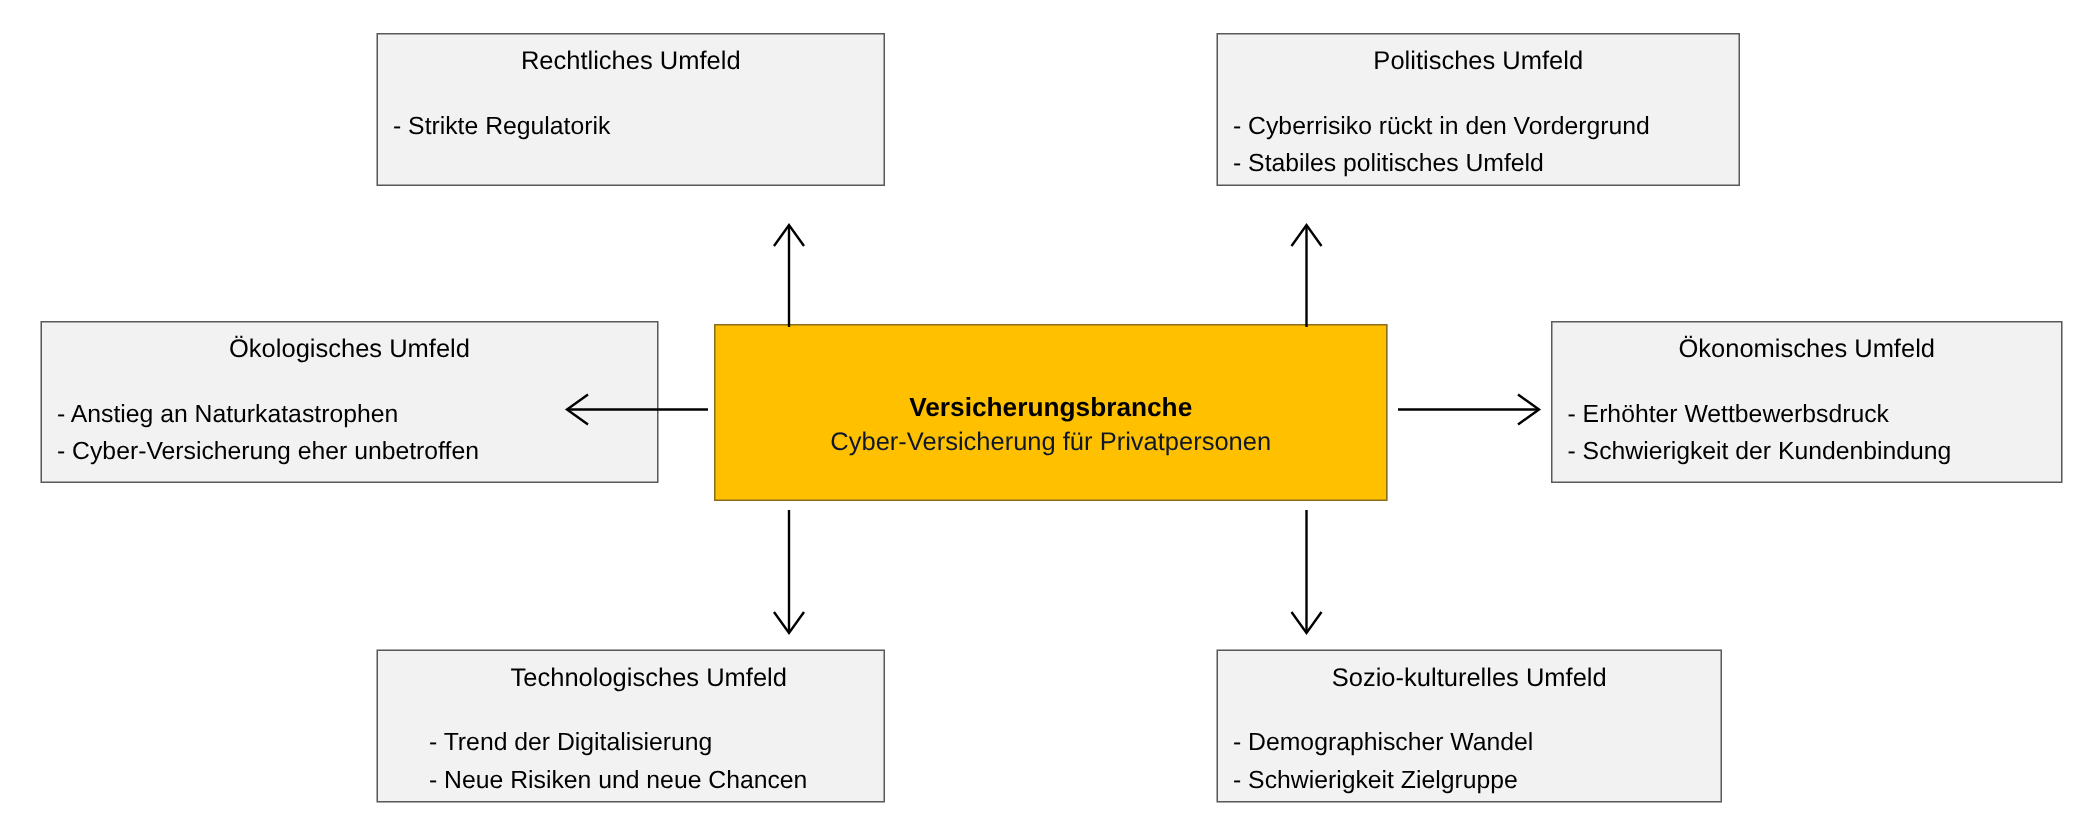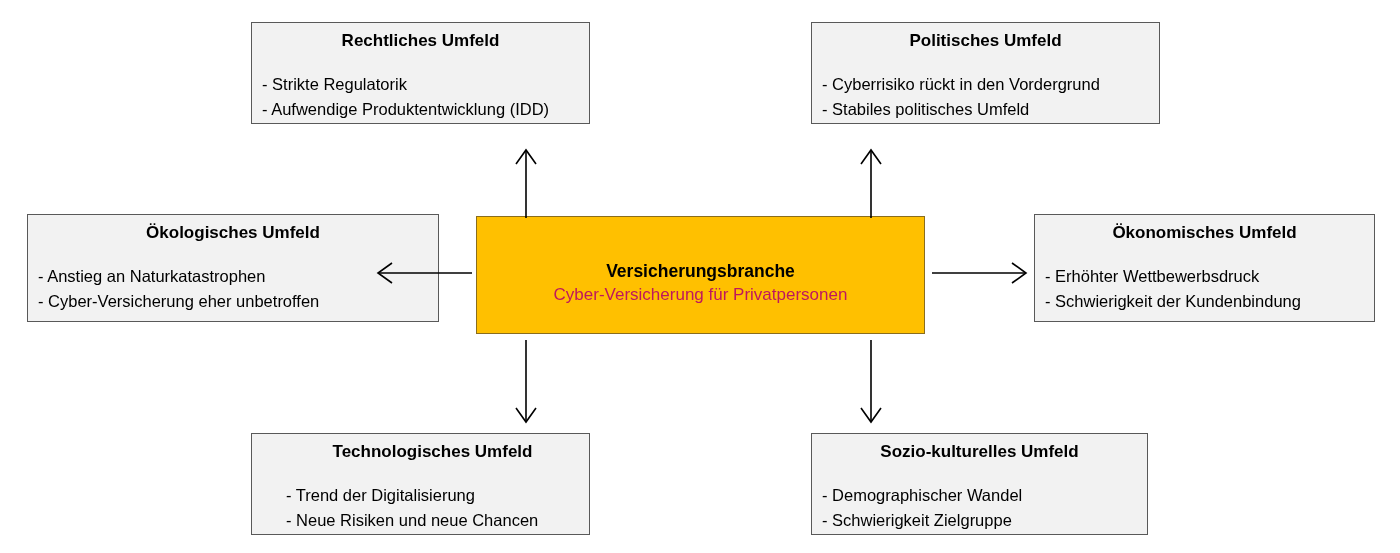--- a/index.html
+++ b/index.html
@@ -22,21 +22,21 @@
   
   .node {
     position: absolute;
     box-sizing: border-box;
     background: #f2f2f2;
     border: 1px solid #595959;
     padding: 6px 10px 8px 10px;
   }
   .node .title {
     text-align: center;
-    font-weight: bold;
+    font-weight: normal;
     font-size: 17px;
     color: #000000;
     line-height: 1.45;
     white-space: nowrap;
   }
   .node .bullets {
     margin-top: 18px;
   }
   .node .bullet {
     text-align: left;
@@ -57,21 +57,21 @@
     padding: 0;
   }
   .node.center .title {
     font-size: 17.5px;
     font-weight: bold;
     margin-bottom: 1px;
     margin-top: 14px;
   }
   .node.center .subtitle {
     font-size: 17px;
-    color: #be185d;
+    color: #0f172a;
     text-align: center;
     white-space: nowrap;
   }
 
   
   #box-legal      { left: 251px; top: 22px;  width: 339px; height: 102px; }
   #box-political  { left: 811px; top: 22px;  width: 349px; height: 102px; }
   #box-ecological { left: 27px;  top: 214px; width: 412px; height: 108px; }
   #box-economic   { left: 1034px;top: 214px; width: 341px; height: 108px; }
   #box-technological { left: 251px; top: 433px; width: 339px; height: 102px; padding-left: 34px; }
@@ -93,21 +93,20 @@
 </style>
 </head>
 <body>
 
 <div id="canvas">
 
   <div class="node" id="box-legal">
     <div class="title">Rechtliches Umfeld</div>
     <div class="bullets">
       <div class="bullet">- Strikte Regulatorik</div>
-      <div class="bullet">- Aufwendige Produktentwicklung (IDD)</div>
     </div>
   </div>
 
   <div class="node" id="box-political">
     <div class="title">Politisches Umfeld</div>
     <div class="bullets">
       <div class="bullet">- Cyberrisiko rückt in den Vordergrund</div>
       <div class="bullet">- Stabiles politisches Umfeld</div>
     </div>
   </div>

